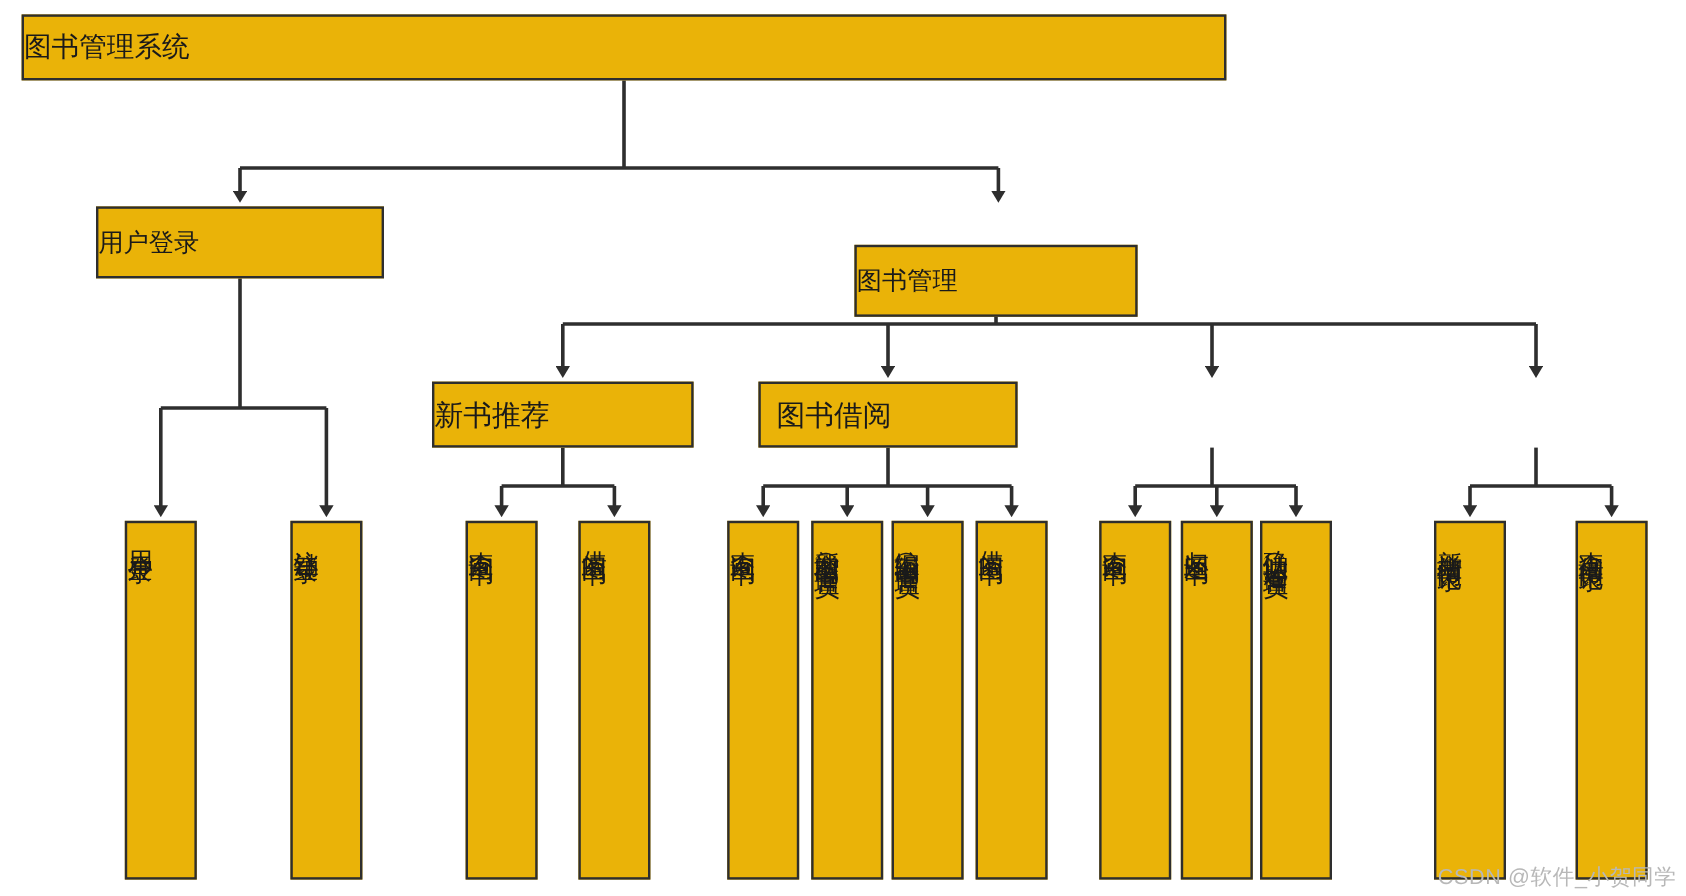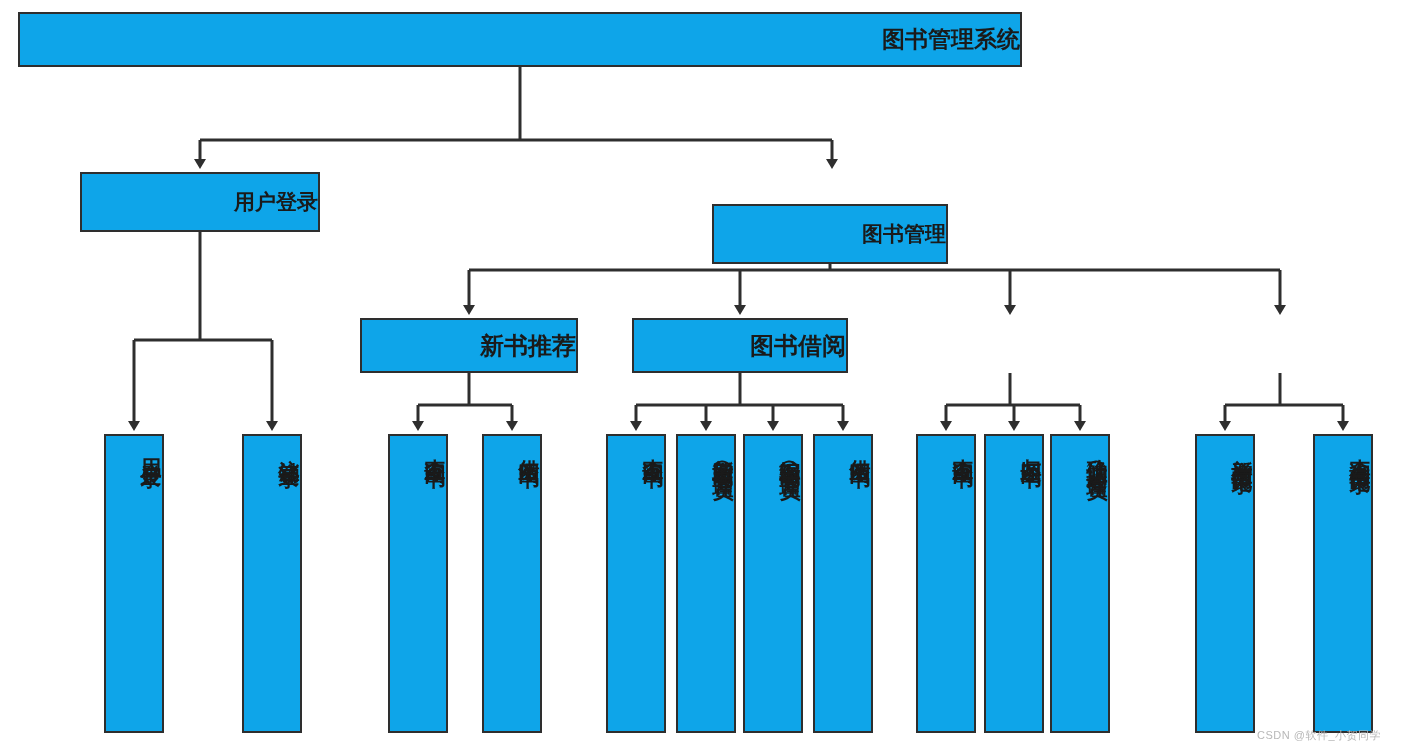--- a/index.html
+++ b/index.html
@@ -1,28 +1,28 @@
 <!DOCTYPE html>
 <html><head>
 <meta charset="utf-8">
 <title>图书管理系统结构图</title>
 <style>
   html,body{margin:0;padding:0;background:#ffffff;}
   body{font-family:"Liberation Sans","DejaVu Sans",sans-serif;}
   #canvas{position:relative;width:1405px;height:747px;background:#ffffff;overflow:hidden;}
   svg.lines{position:absolute;left:0;top:0;width:1405px;height:747px;pointer-events:none;}
-  .node{position:absolute;box-sizing:border-box;border:2px solid #2e2e2e;background:#0ea5e9;
-        display:flex;align-items:center;justify-content:flex-end;color:#1a1a1a;font-weight:bold;}
+  .node{position:absolute;box-sizing:border-box;border:2px solid #2e2e2e;background:#eab308;
+        display:flex;align-items:center;justify-content:flex-start;color:#1a1a1a;}
   .node.root{font-size:23px;}
   .node.lvl2{font-size:21px;}
   .node.lvl3{font-size:24px;}
   .node.leaf{font-size:21px;align-items:flex-start;padding-top:6px;}
   .vtext{writing-mode:vertical-rl;text-orientation:upright;letter-spacing:3px;line-height:1;
          white-space:nowrap;display:block;}
-  .watermark{position:absolute;right:24px;bottom:4px;font-size:11px;color:#b8b8b8;
+  .watermark{position:absolute;right:8px;bottom:4px;font-size:18px;color:#b8b8b8;
              letter-spacing:.5px;white-space:nowrap;}
 </style>
 </head>
 <body>
 
 <div id="canvas">
 
   <svg class="lines" viewBox="0 0 1405 747" xmlns="http://www.w3.org/2000/svg">
     <defs>
       <marker id="arrow" markerWidth="10" markerHeight="12" refX="1" refY="6" orient="auto" markerUnits="userSpaceOnUse">
@@ -80,21 +80,21 @@
   <div class="node lvl2" style="left:80px;top:172px;width:240px;height:60px;">
     <span>用户登录</span>
   </div>
   <div class="node lvl2" style="left:712px;top:172px;width:236px;height:60px;margin-top:32px;">
     <span>图书管理</span>
   </div>
 
   <div class="node lvl3" style="left:360px;top:318px;width:218px;height:55px;">
     <span>新书推荐</span>
   </div>
-  <div class="node lvl3" style="left:632px;top:318px;width:216px;height:55px;">
+  <div class="node lvl3" style="left:632px;top:318px;width:216px;height:55px;padding-left:13px;">
     <span>图书借阅</span>
   </div>
 
   <div class="node leaf" style="left:104px;top:434px;width:60px;height:299px;">
     <span class="vtext">用户登录</span>
   </div>
   <div class="node leaf" style="left:242px;top:434px;width:60px;height:299px;">
     <span class="vtext">注销登录</span>
   </div>
 

